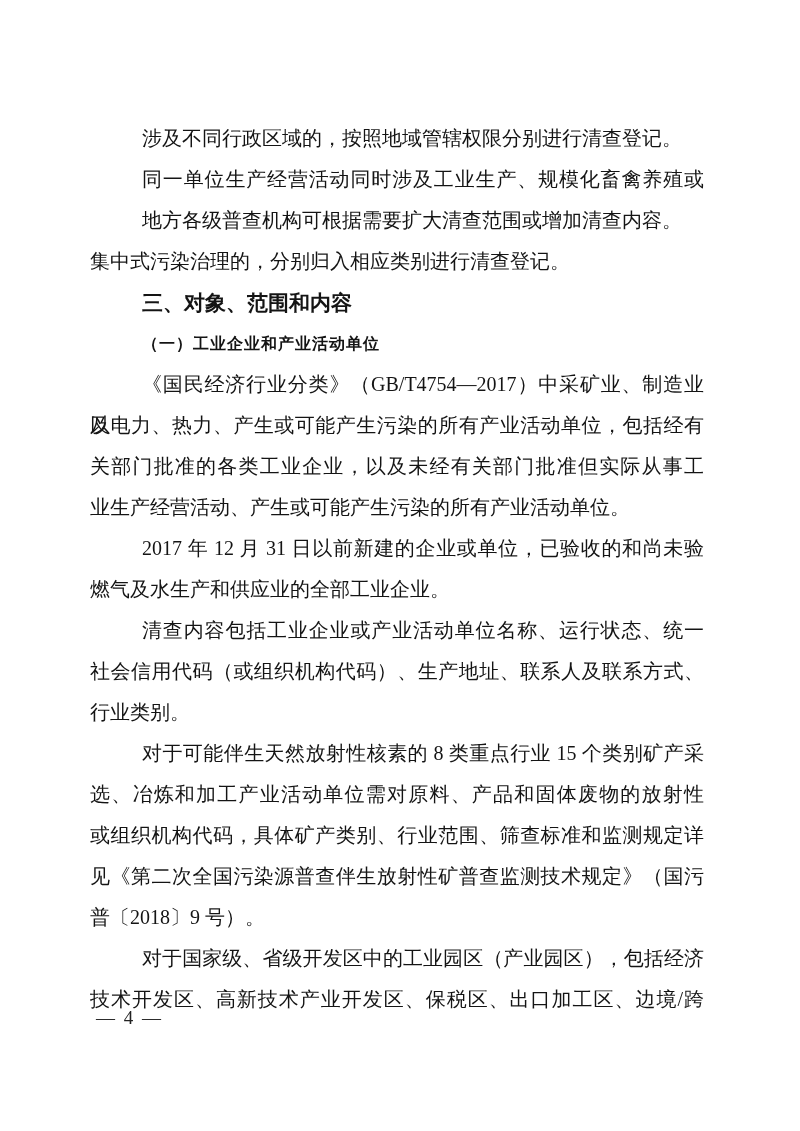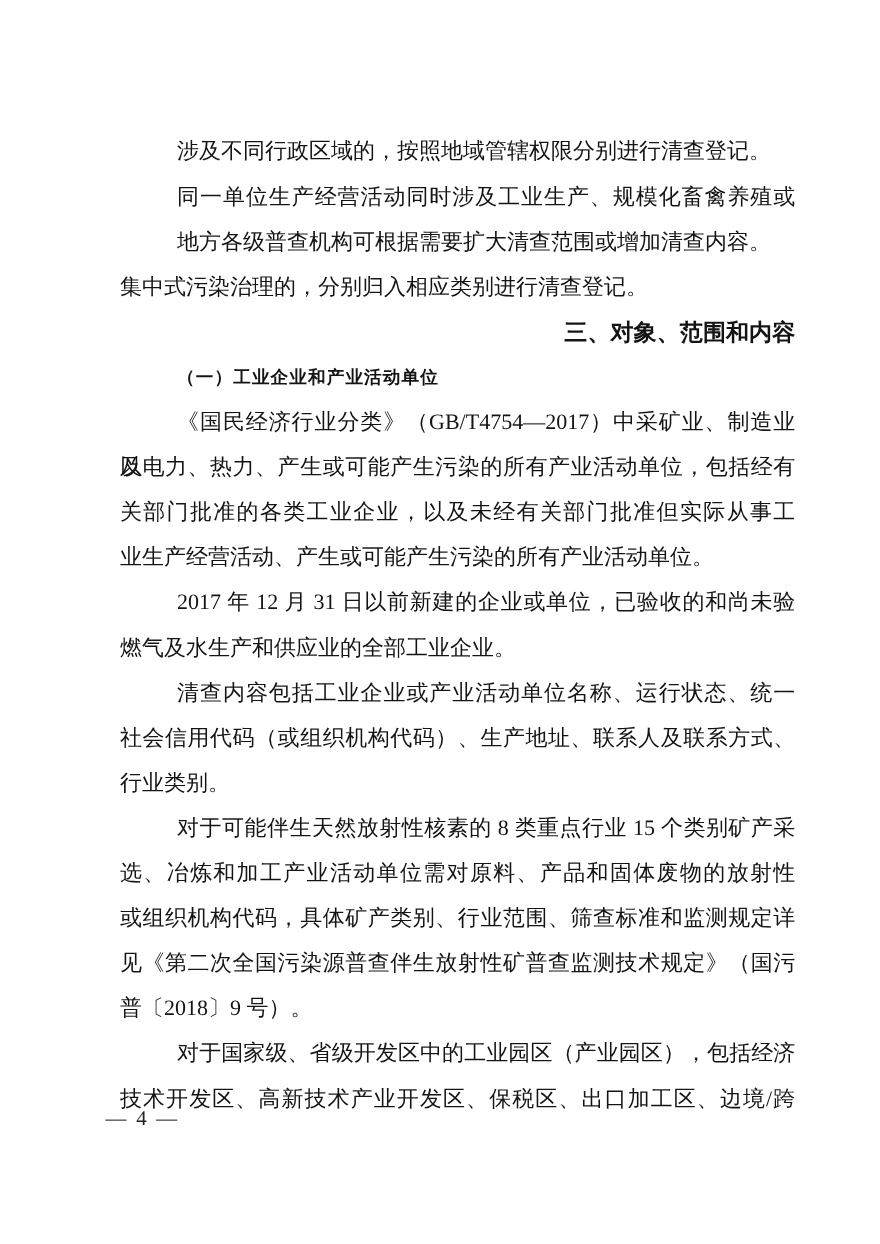--- a/index.html
+++ b/index.html
@@ -21,42 +21,40 @@
     top: 0;
     width: 800px;
     height: 1131px;
     background: #ffffff;
   }
   .text-block {
     position: absolute;
     left: 90px;
     top: 118px;
     width: 614px;
-    margin-left: 19px;
   }
   .ln {
     height: 41px;
     line-height: 41px;
     font-size: 20px;
     text-align: left;
     white-space: nowrap;
   }
   .ln.just {
     white-space: normal;
     text-align: justify;
     text-align-last: justify;
   }
   .ln.indent {
     text-indent: 52px;
   }
   .ln.heading-section {
     font-family: "Liberation Sans", "DejaVu Sans", sans-serif;
     font-weight: bold;
     font-size: 21px;
-    text-align: right;
   }
   .ln.heading-sub {
     font-weight: bold;
     font-size: 16px;
     letter-spacing: 1px;
   }
   .footer {
     position: absolute;
     left: 96px;
     top: 1003px;

